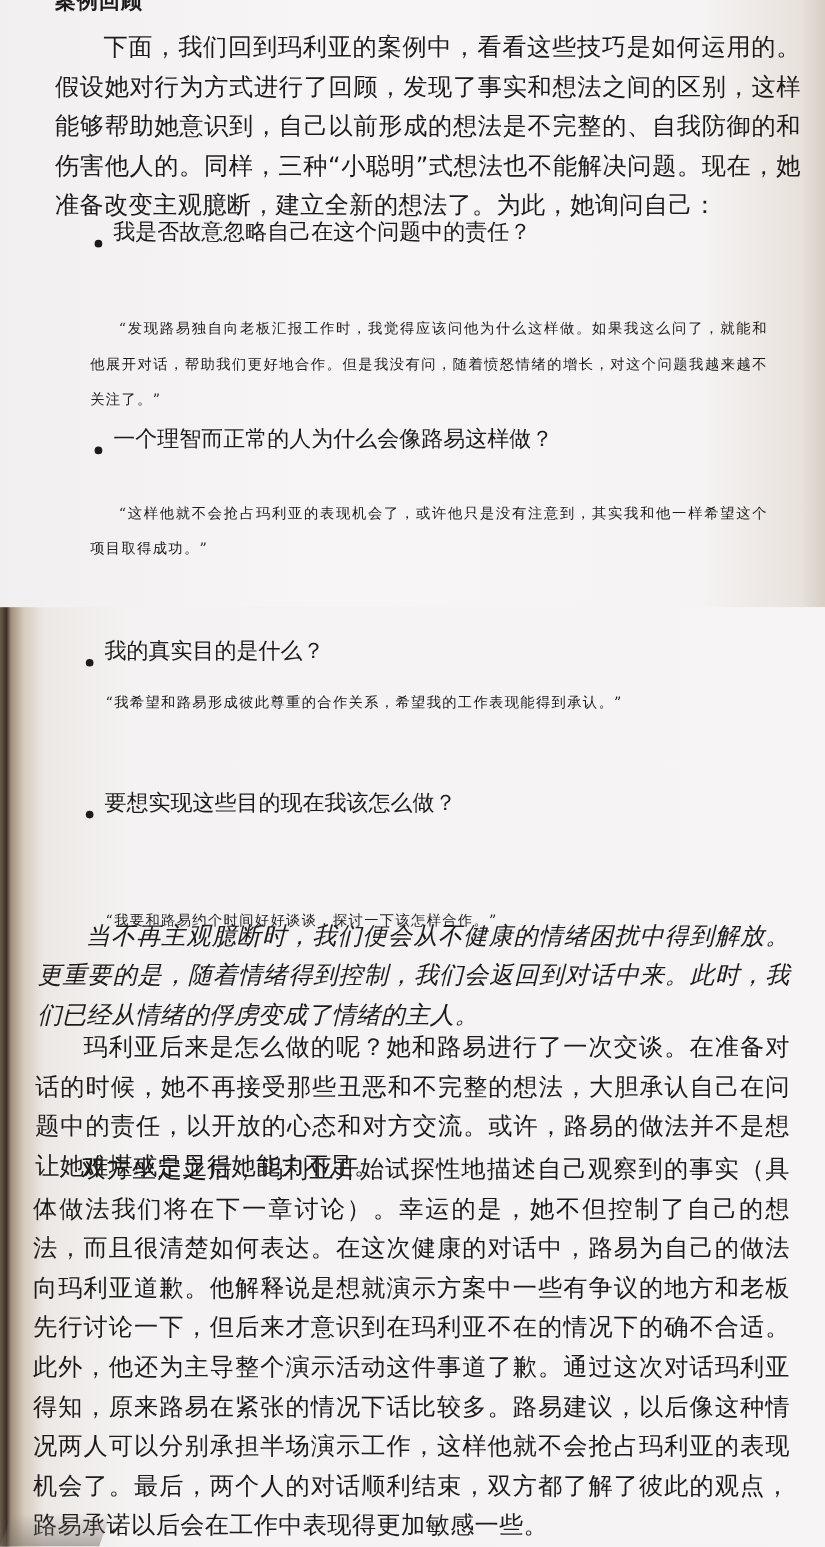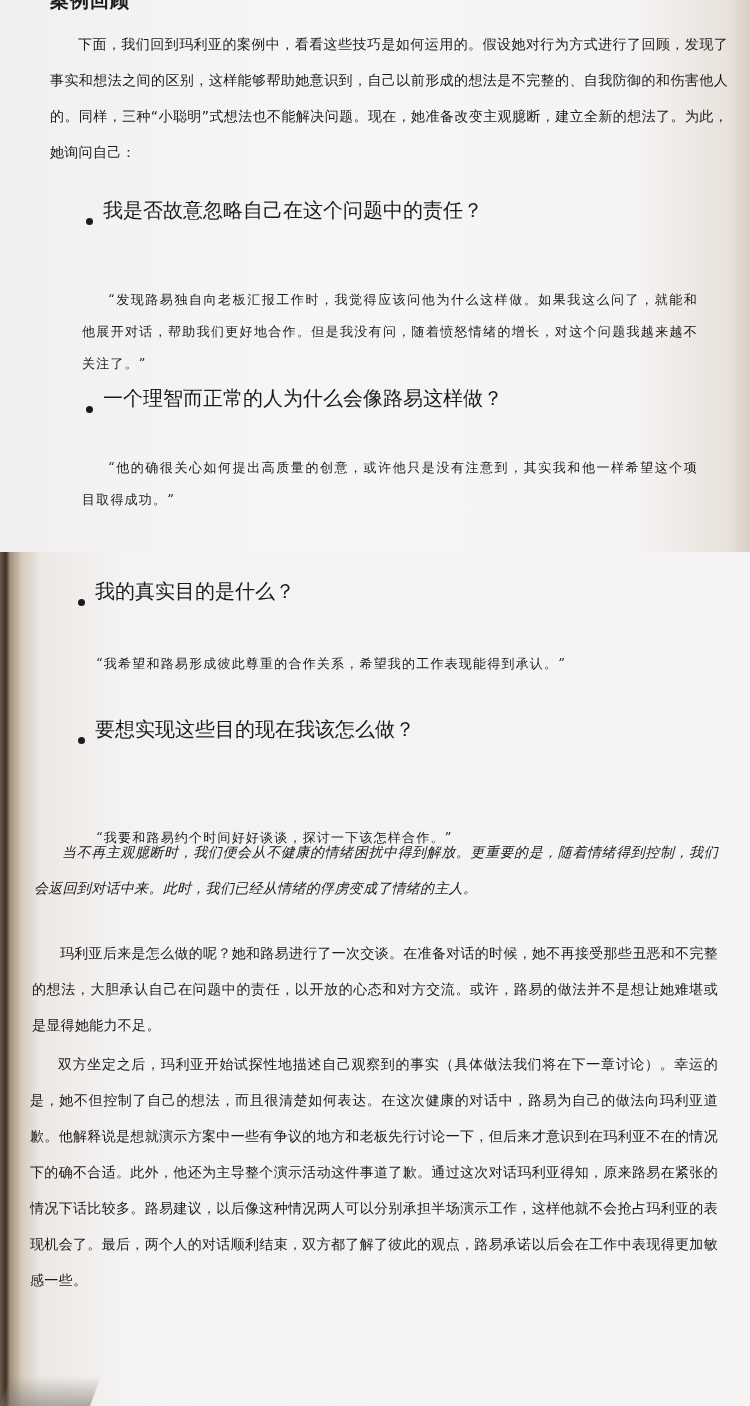--- a/index.html
+++ b/index.html
@@ -38,21 +38,21 @@
     }
     .section-header {
       position: absolute;
       left: 50px; top: -12px;
       font-size: 19px;
       font-weight: bold;
       letter-spacing: 1px;
     }
     .para {
       position: absolute;
-      font-size: 14px;
+      font-size: 22px;
       line-height: 36px;
       letter-spacing: 0.3px;
       text-align: justify;
       text-indent: 2em;
       margin: 0;
     }
     .bullet {
       position: absolute;
       font-size: 20px;
       line-height: 30px;
@@ -90,29 +90,29 @@
   <div class="bullet" style="left:86px; top:195px;">
     <span class="dot"></span>
     <span>我是否故意忽略自己在这个问题中的责任？</span>
   </div>
   <p class="quote" style="left:82px; top:284px; width:616px;">“发现路易独自向老板汇报工作时，我觉得应该问他为什么这样做。如果我这么问了，就能和他展开对话，帮助我们更好地合作。但是我没有问，随着愤怒情绪的增长，对这个问题我越来越不关注了。”</p>
 
   <div class="bullet" style="left:86px; top:383px;">
     <span class="dot"></span>
     <span>一个理智而正常的人为什么会像路易这样做？</span>
   </div>
-  <p class="quote" style="left:82px; top:452px; width:616px;">“他的确很关心如何提出高质量的创意，或许他只是没有注意到，其实我和他一样希望这个项目取得成功。”</p>
+  <p class="quote" style="left:82px; top:452px; width:616px;">“这样他就不会抢占玛利亚的表现机会了，或许他只是没有注意到，其实我和他一样希望这个项目取得成功。”</p>
 </div>
 
 <div class="photo photo-bottom">
   <div class="bullet" style="left:78px; top:24px;">
     <span class="dot"></span>
     <span>我的真实目的是什么？</span>
   </div>
-  <p class="quote" style="left:70px; top:72px; width:618px;margin-top:24px;">“我希望和路易形成彼此尊重的合作关系，希望我的工作表现能得到承认。”</p>
+  <p class="quote" style="left:70px; top:72px; width:618px;">“我希望和路易形成彼此尊重的合作关系，希望我的工作表现能得到承认。”</p>
 
   <div class="bullet" style="left:78px; top:162px;">
     <span class="dot"></span>
     <span>要想实现这些目的现在我该怎么做？</span>
   </div>
   <p class="quote" style="left:70px; top:222px; width:640px;margin-top:48px;">“我要和路易约个时间好好谈谈，探讨一下该怎样合作。”</p>
 
   <p class="para" style="left:34px; top:282px; width:684px;font-style:italic;">当不再主观臆断时，我们便会从不健康的情绪困扰中得到解放。更重要的是，随着情绪得到控制，我们会返回到对话中来。此时，我们已经从情绪的俘虏变成了情绪的主人。</p>
 
   <p class="para" style="left:32px; top:383px; width:686px;">玛利亚后来是怎么做的呢？她和路易进行了一次交谈。在准备对话的时候，她不再接受那些丑恶和不完整的想法，大胆承认自己在问题中的责任，以开放的心态和对方交流。或许，路易的做法并不是想让她难堪或是显得她能力不足。</p>

